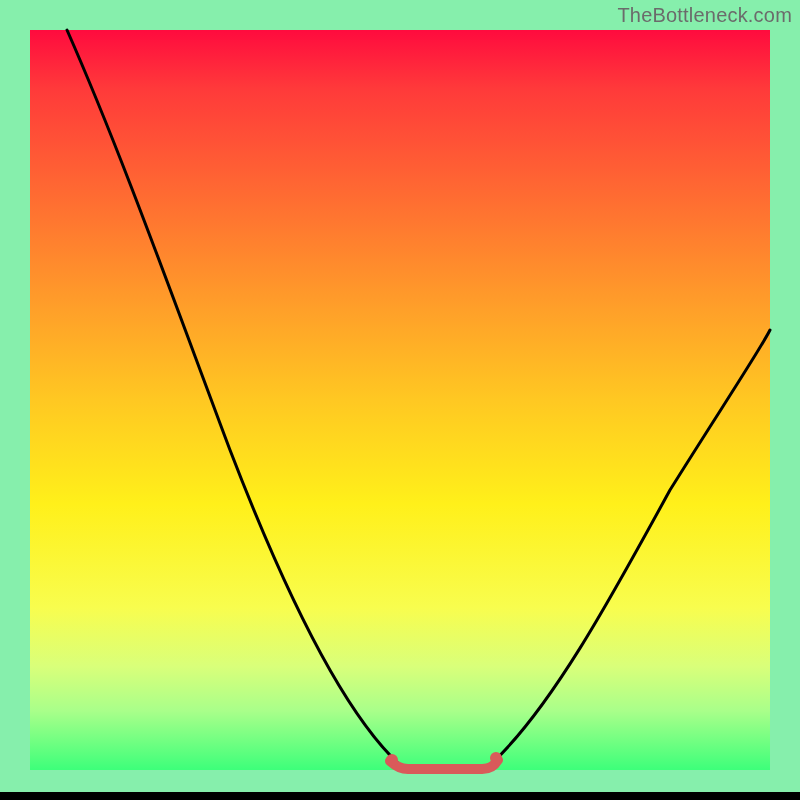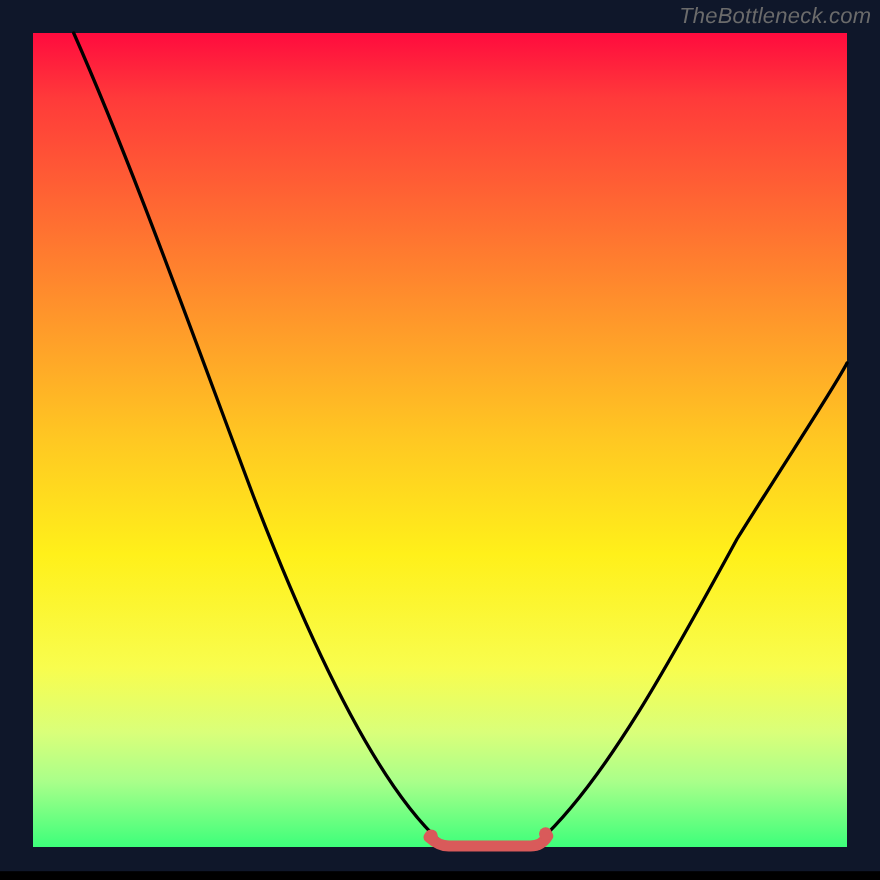--- a/index.html
+++ b/index.html
@@ -10,22 +10,21 @@
     background: #000;
     overflow: hidden;
     font-family: Arial, Helvetica, sans-serif;
   }
   .frame {
     position: absolute;
     left: 0;
     top: 0;
     width: 800px;
     height: 792px;
-    background: #0f172a;
-    font-style: italic;
+    background: #86efac;
   }
   .plot {
     position: absolute;
     left: 30px;
     top: 30px;
     width: 740px;
     height: 740px;
     background: linear-gradient(to bottom,
       #ff0b3e 0%,
       #ff3a3a 8%,

